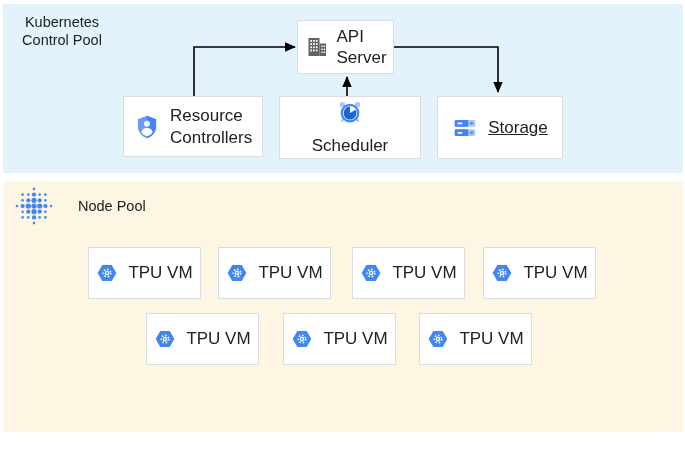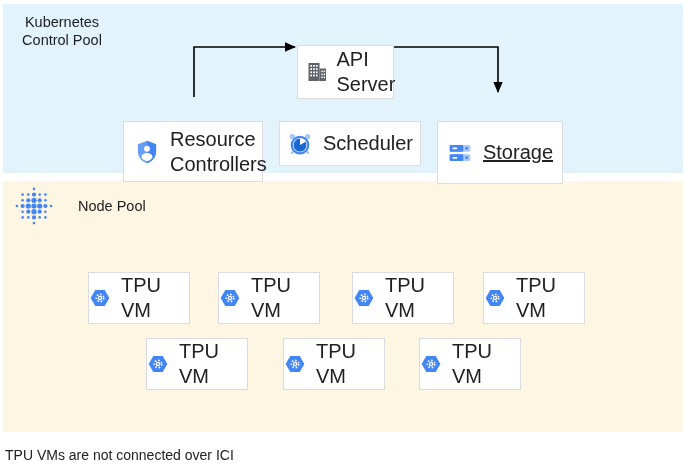--- a/index.html
+++ b/index.html
@@ -4,29 +4,29 @@
 <style>
   html,body{margin:0;padding:0;background:#fff;font-family:"Liberation Sans",sans-serif;}
   .page{position:relative;width:685px;height:475px;background:#fff;overflow:hidden;}
   .panel{position:absolute;}
   .panel-blue{left:3px;top:4px;width:680px;height:169px;background:var(--control-plane-bg,#E2F3FC);}
   .panel-yellow{left:3px;top:181px;width:680px;height:251px;background:var(--node-pool-bg,#FDF6E2);}
   .cp-title{position:absolute;left:10px;top:13px;width:104px;text-align:center;
             font-size:14.5px;line-height:18px;color:#202124;z-index:3;}
   .node-box{position:absolute;background:#fff;border:1px solid var(--box-border,#DADCE0);
             box-sizing:border-box;display:flex;align-items:center;justify-content:center;
-            gap:10px;font-size:20px;color:#202124;z-index:2;line-height:1.25;margin-top:25px;}
+            gap:10px;font-size:17px;color:#202124;z-index:2;line-height:1.25;}
   .node-box svg{flex:none;}
   .box-api{left:297px;top:20px;width:97px;height:54px;gap:8px;}
   .box-api .lbl{width:50px;}
   .box-rc{left:123px;top:96px;width:140px;height:61px;}
   .box-rc .lbl{width:82px;}
-  .box-sched{left:279px;top:96px;width:142px;height:45px;}
+  .box-sched{left:279px;top:96px;width:142px;height:63px;flex-direction:column;}
   .box-storage{left:437px;top:96px;width:126px;height:63px;text-decoration:underline;}
-  .tpu{width:102px;height:52px;}
+  .tpu{width:113px;height:52px;}
   .np-header{position:absolute;left:14px;top:186px;height:40px;display:flex;align-items:center;
              gap:24px;font-size:14.5px;color:#202124;z-index:2;}
   .caption{position:absolute;left:5px;top:447px;font-size:14px;color:#202124;z-index:2;}
   .arrows{position:absolute;left:0;top:0;z-index:1;pointer-events:none;}
   .ic-blue{fill:var(--icon-blue,#4285F4);}
   .ic-light{fill:var(--icon-blue-light,#A8C7FA);}
   .ic-lighter{fill:var(--icon-blue-mid,#669DF6);}
   .ic-dark{fill:var(--icon-blue-dark,#1967D2);}
   .ic-gray{fill:var(--icon-gray,#5F6368);}
   .clock-ring{fill:#fff;stroke:var(--icon-blue,#4285F4);stroke-width:2;}
@@ -217,15 +217,14 @@
   <div class="node-box tpu" style="left:419px;top:313px">
     <svg viewBox="0 0 24 24" width="22" height="22">
       <path class="ic-blue" d="M22.2 12l-5.05 8.75H6.85L1.8 12l5.05-8.75h10.3L22.2 12z"></path>
       <circle class="gear-teeth" cx="12" cy="12" r="4"></circle>
       <circle cx="12" cy="12" r="2.4" fill="#fff"></circle>
       <circle cx="12" cy="12" r="1" class="ic-blue"></circle>
     </svg>
     <span>TPU VM</span>
   </div>
 
-  <div class="caption">TPU VMs are not connected over ICI</div>
 
 </div>
 
 </body></html>

